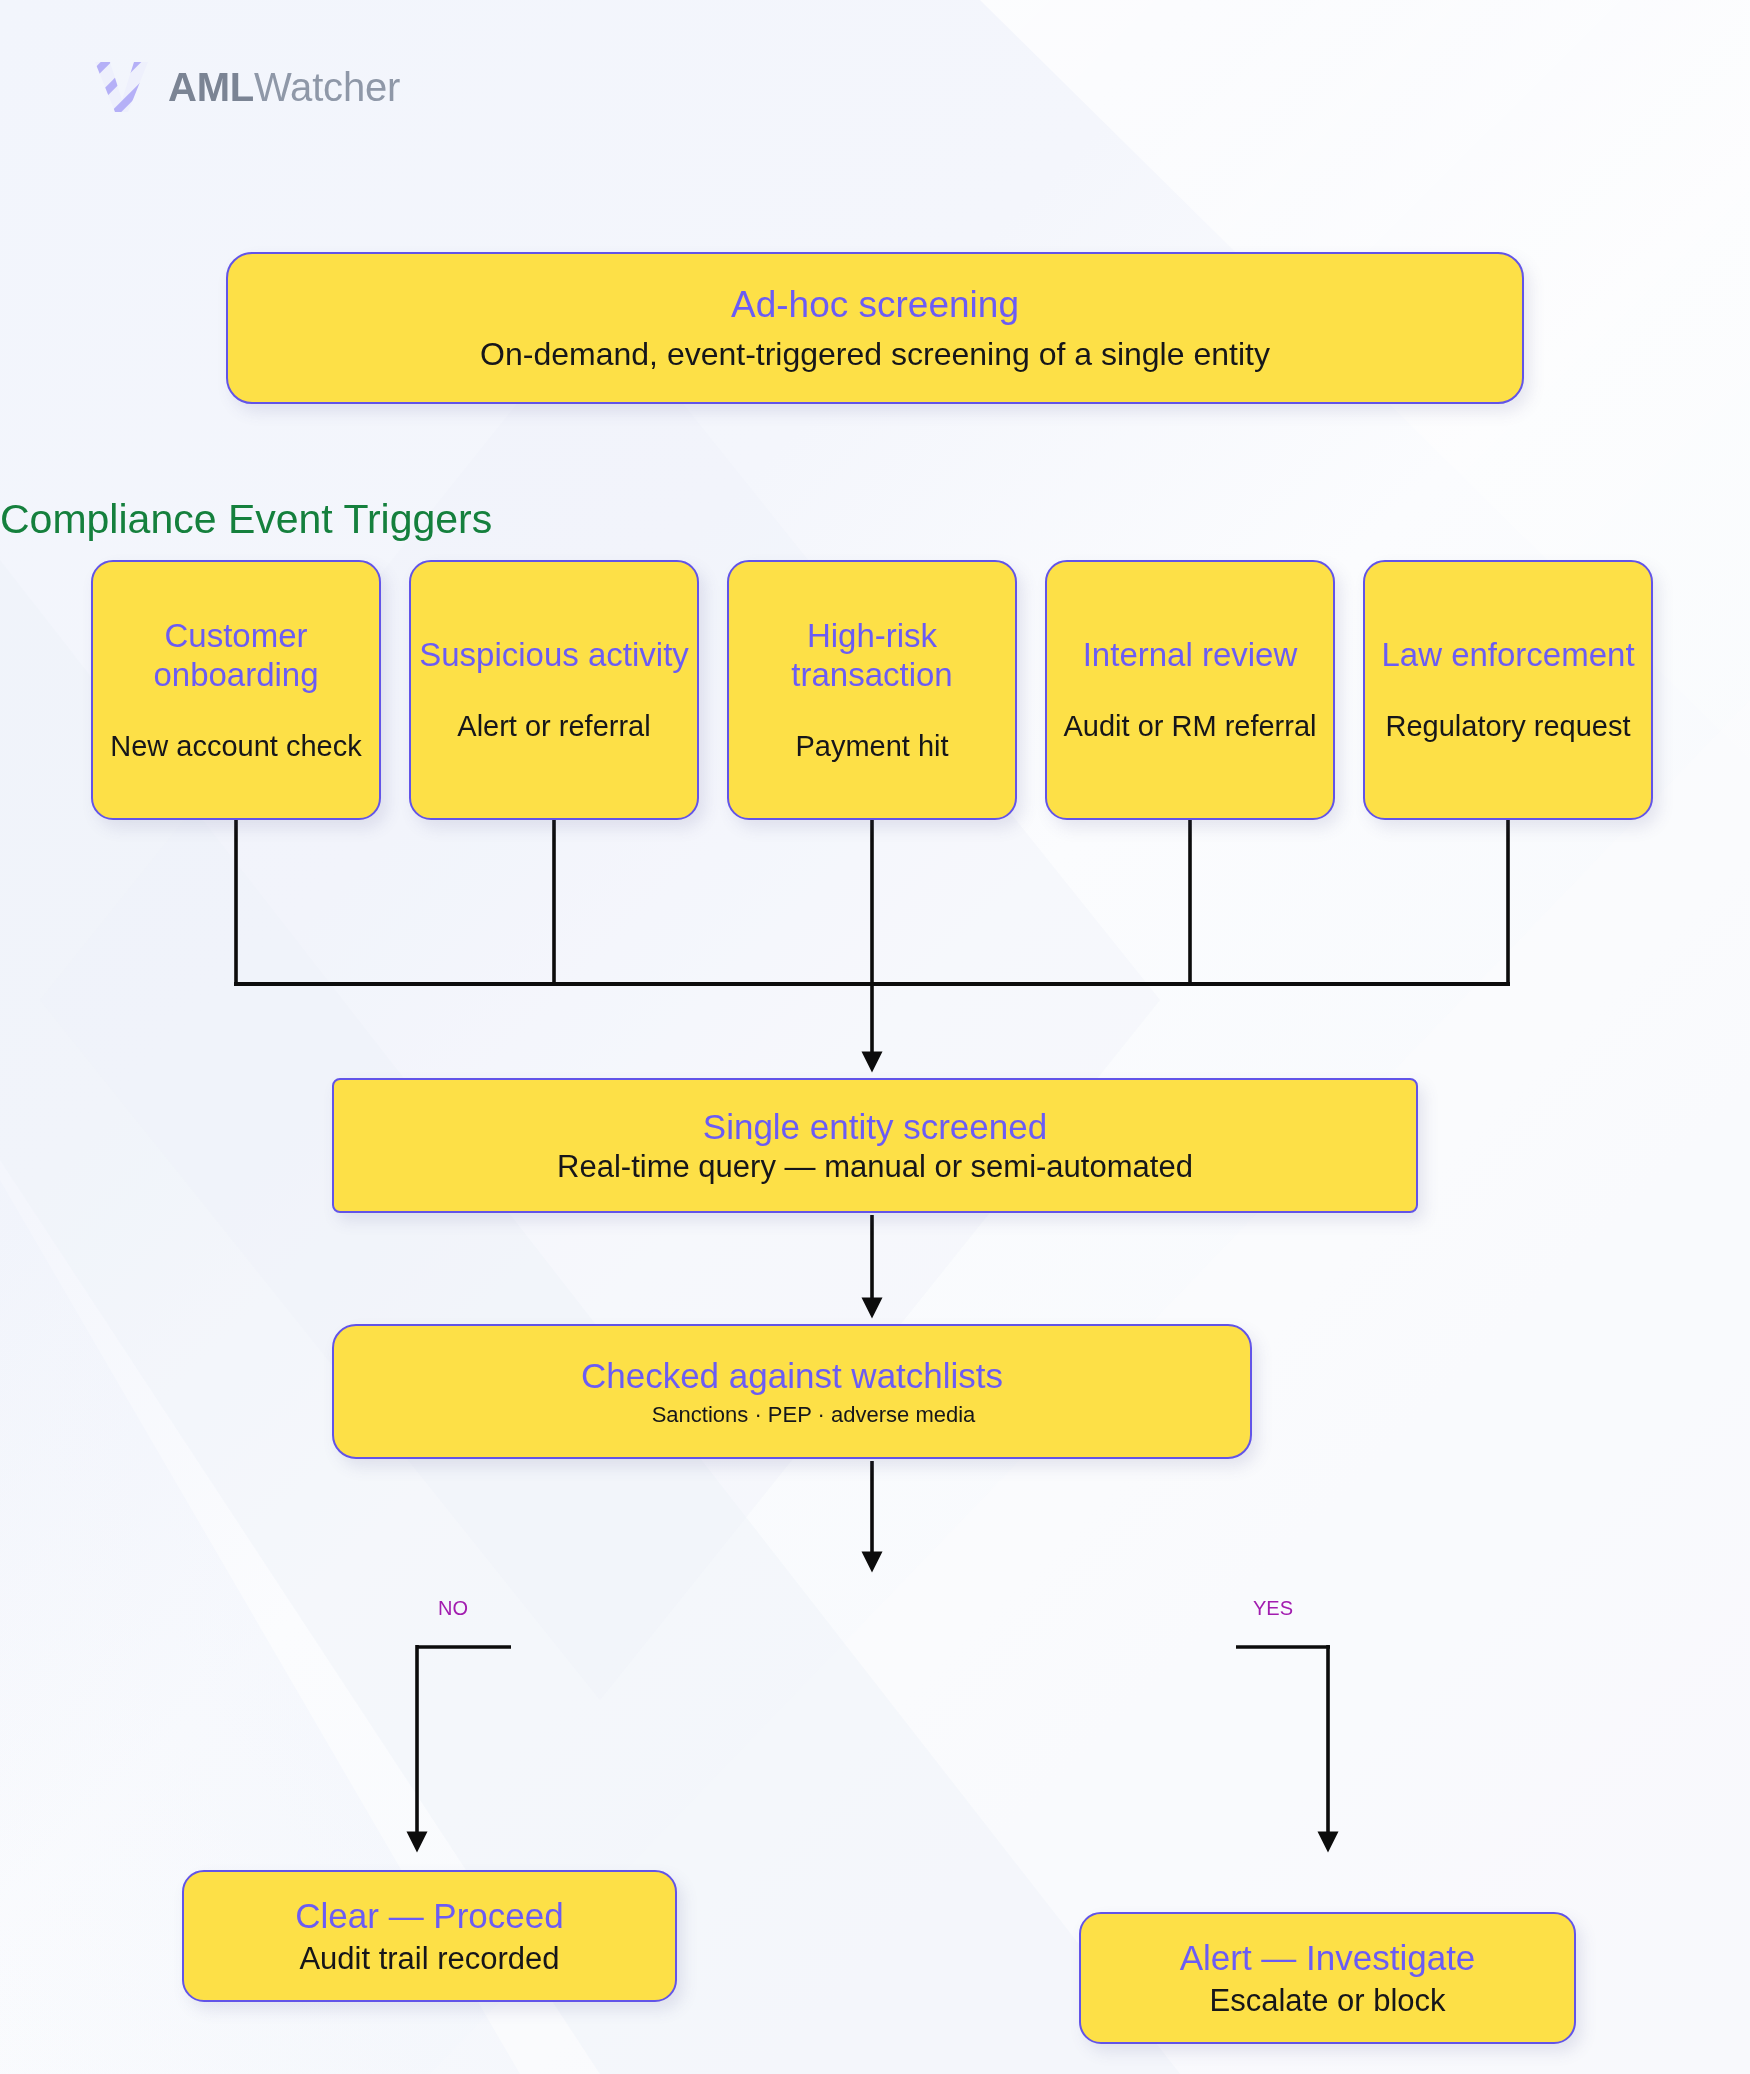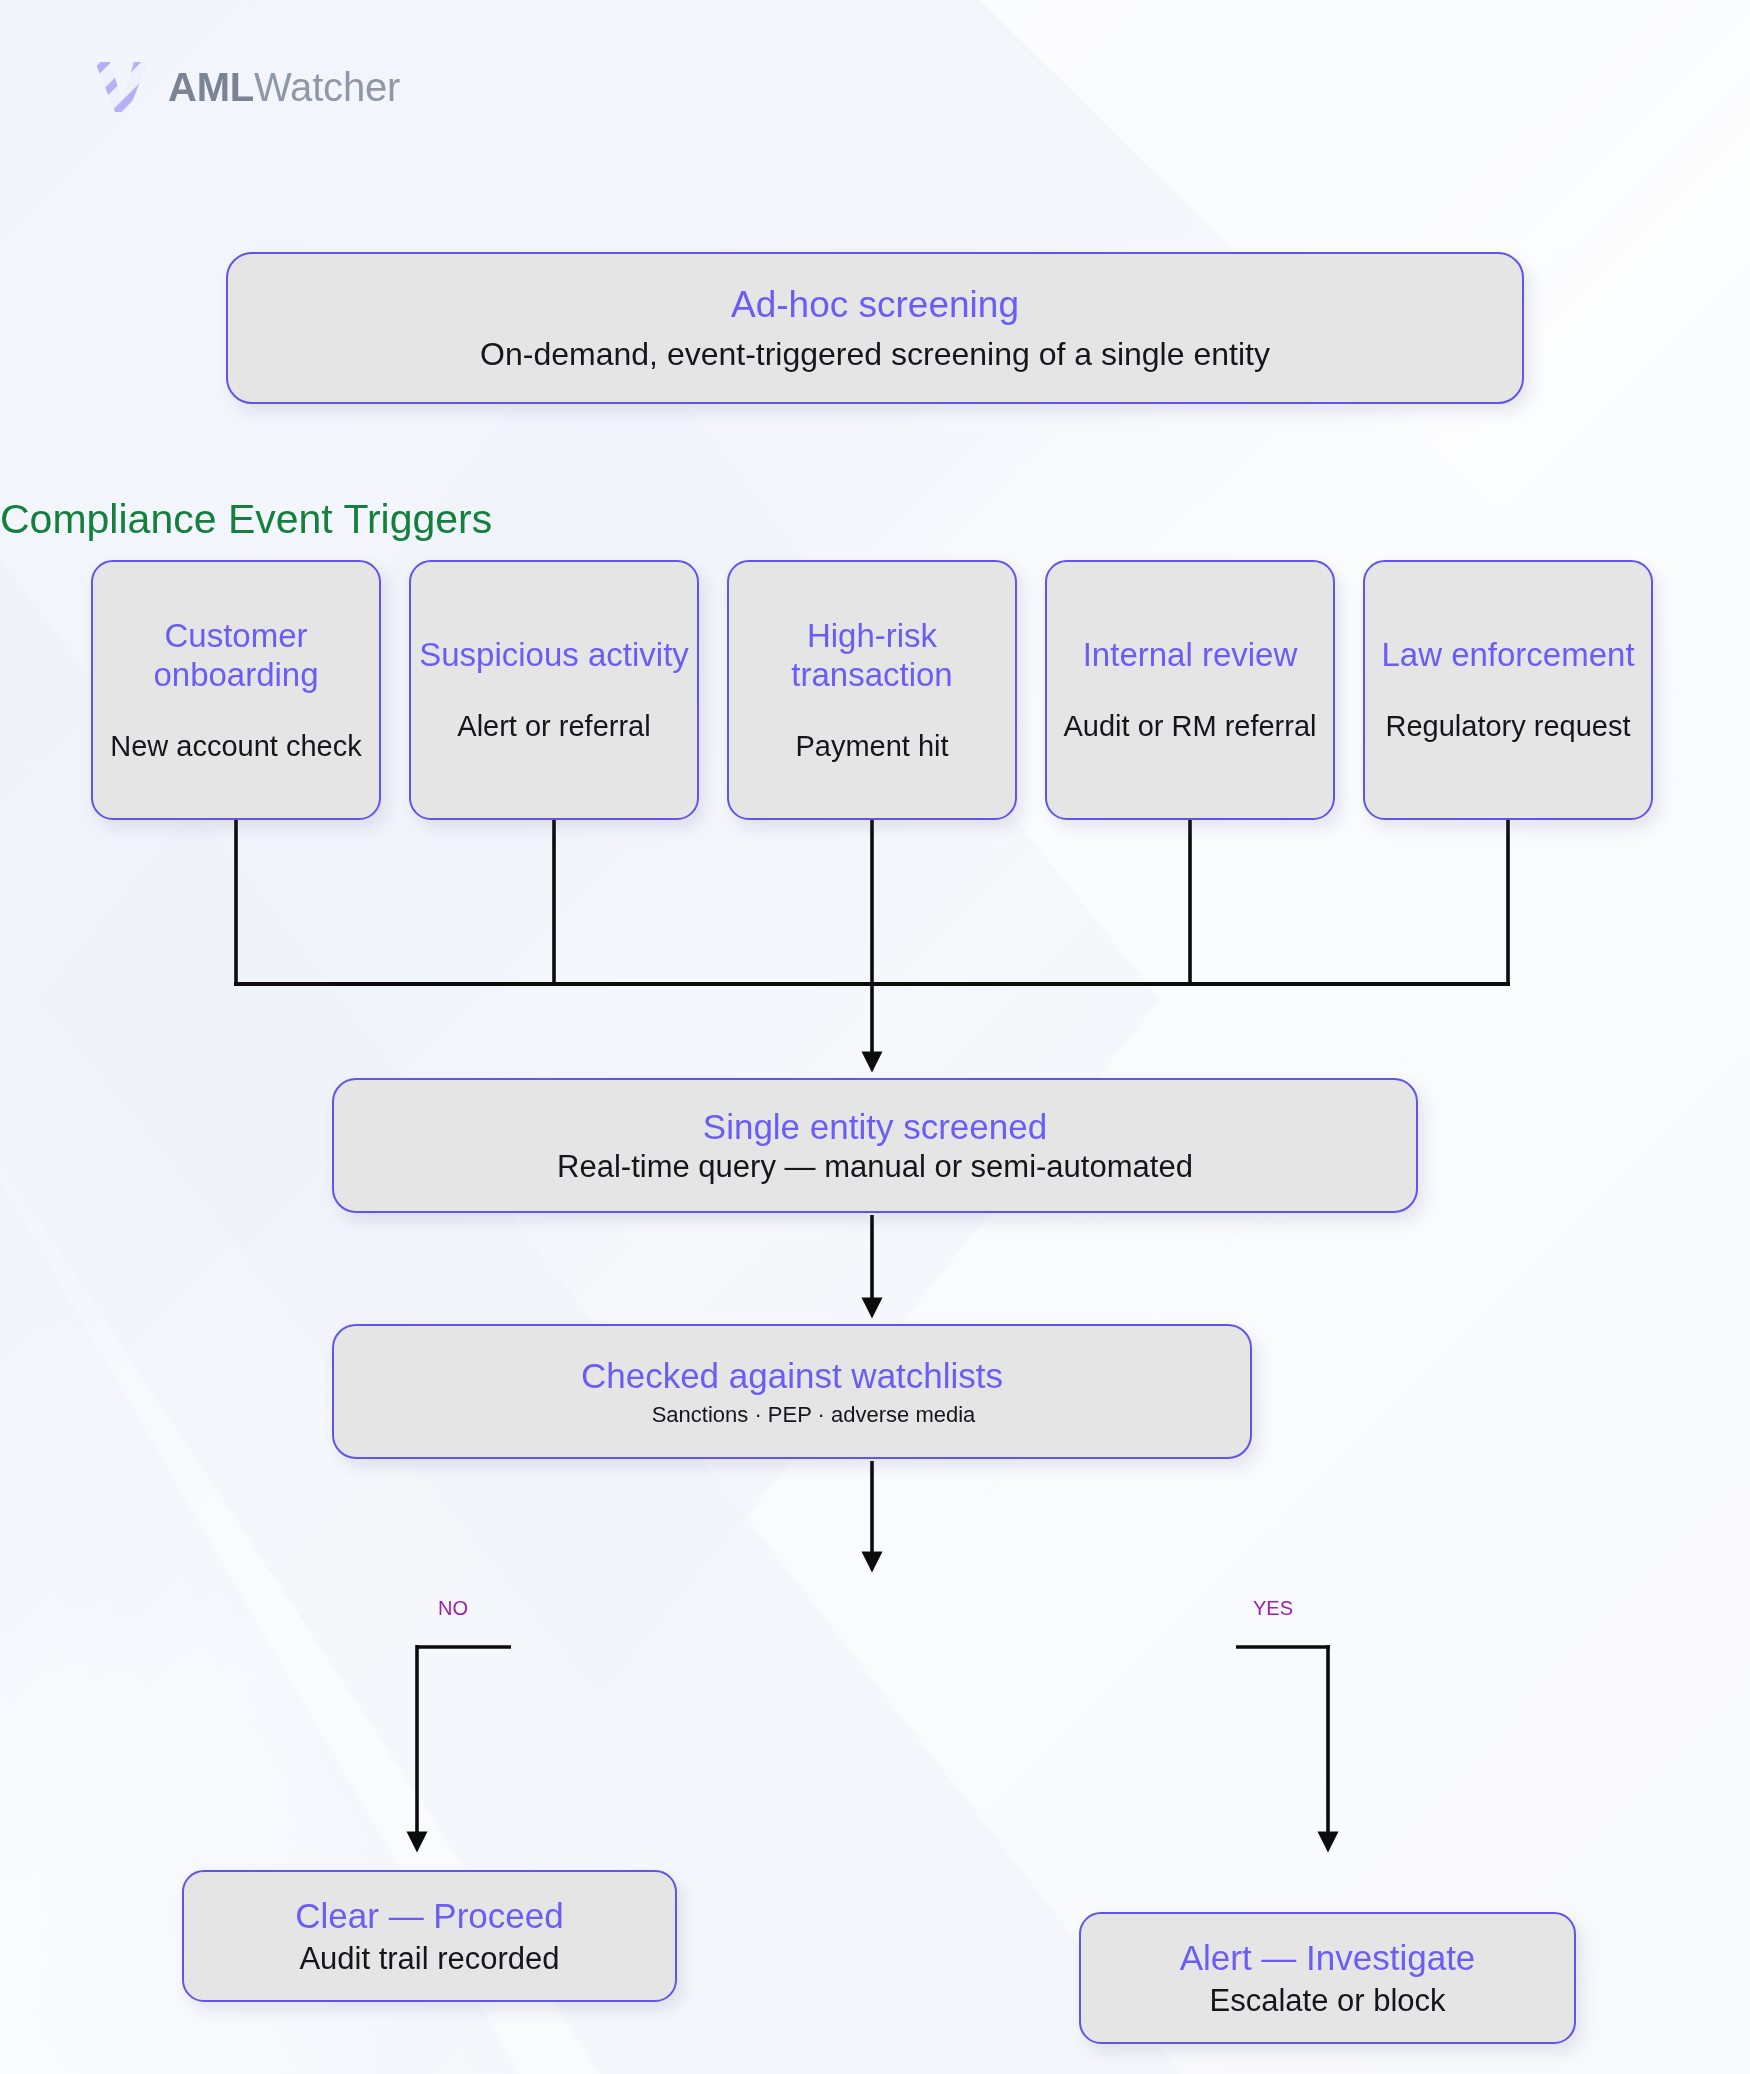--- a/index.html
+++ b/index.html
@@ -63,21 +63,21 @@
     position: absolute;
     left: 0; top: 0;
     width: 1750px; height: 2074px;
     z-index: 2;
     pointer-events: none;
   }
 
   
   .node {
     position: absolute;
-    background: #e5e5e5;
+    background: #fde047;
     border: 2px solid #6254e8;
     border-radius: 22px;
     box-shadow: 6px 8px 16px rgba(80,80,140,0.13);
     display: flex;
     flex-direction: column;
     align-items: center;
     justify-content: center;
     text-align: center;
     z-index: 4;
   }
@@ -124,21 +124,21 @@
   #trig-0 { left: 91px; }
   #trig-1 { left: 409px; }
   #trig-2 { left: 727px; }
   #trig-3 { left: 1045px; }
   #trig-4 { left: 1363px; }
 
   
   #node-entity {
     left: 332px; top: 1078px;
     width: 1086px; height: 135px;
-    border-radius: 24px;
+    border-radius: 8px;
     gap: 0;
     text-align: right;
   }
   #node-entity .title { font-size: 35px; }
   #node-entity .sub   { font-size: 31px; }
 
   #node-watchlist {
     left: 332px; top: 1324px;
     width: 920px; height: 135px;
     border-radius: 24px;

